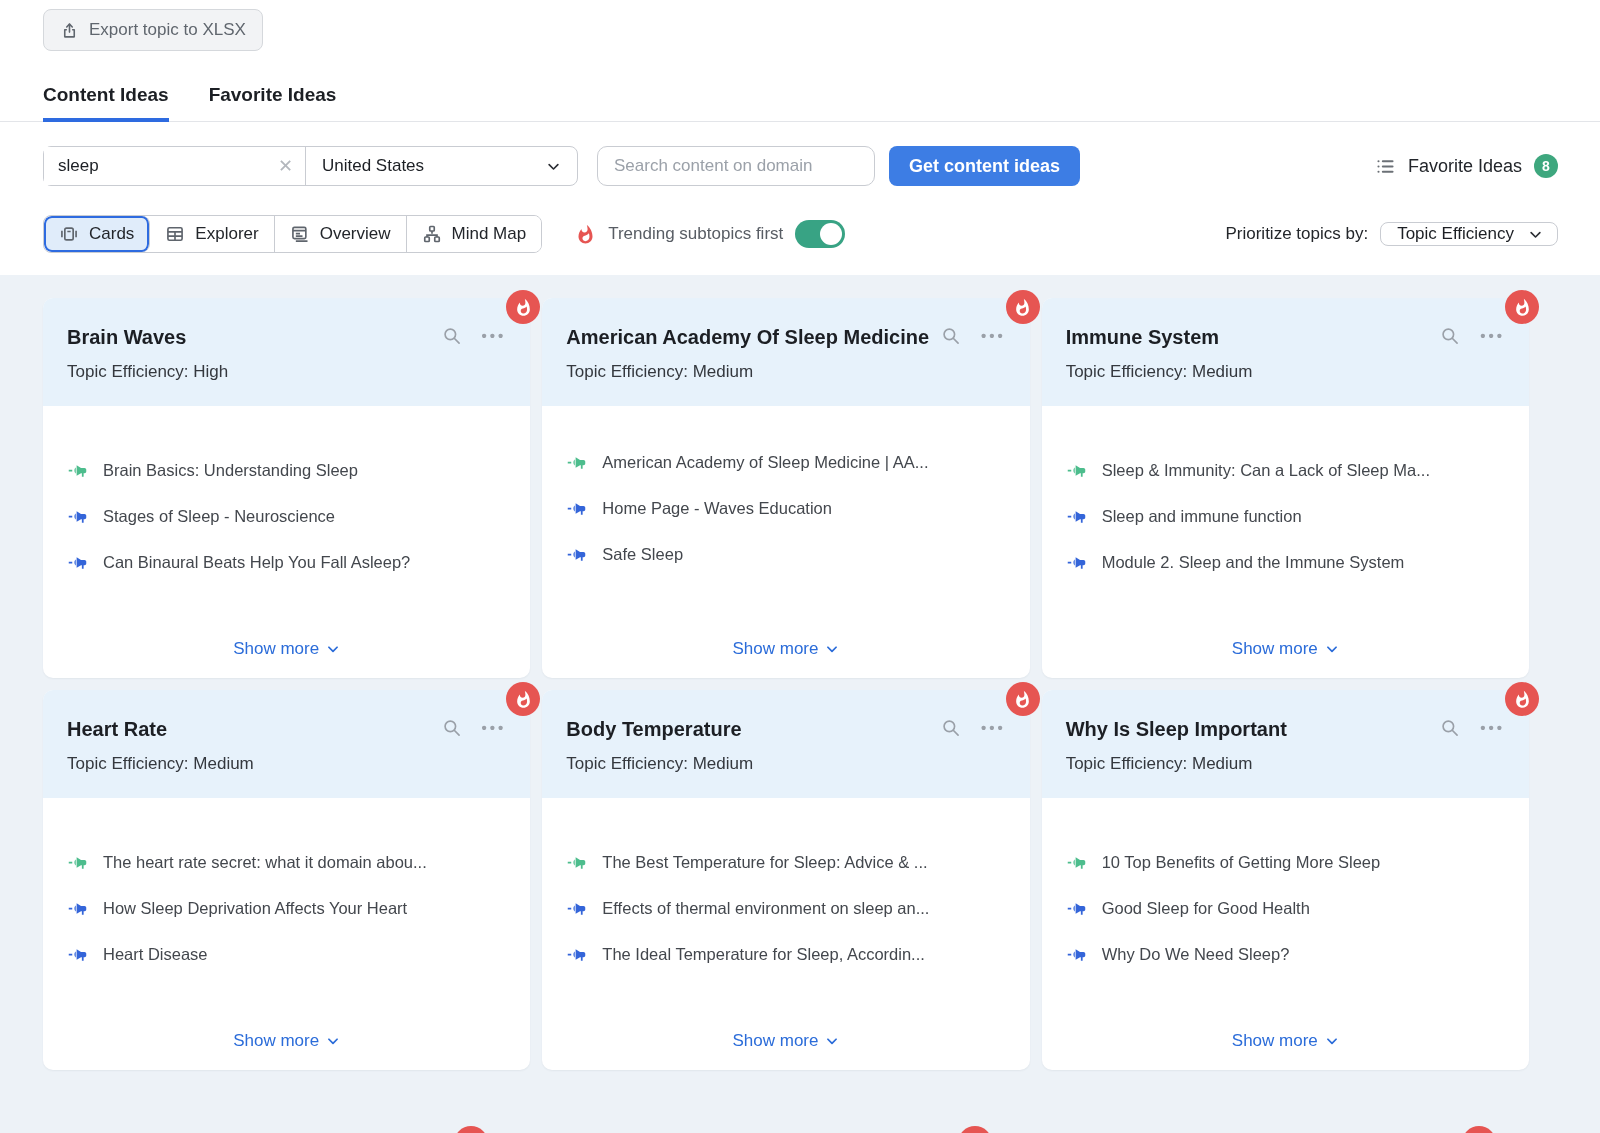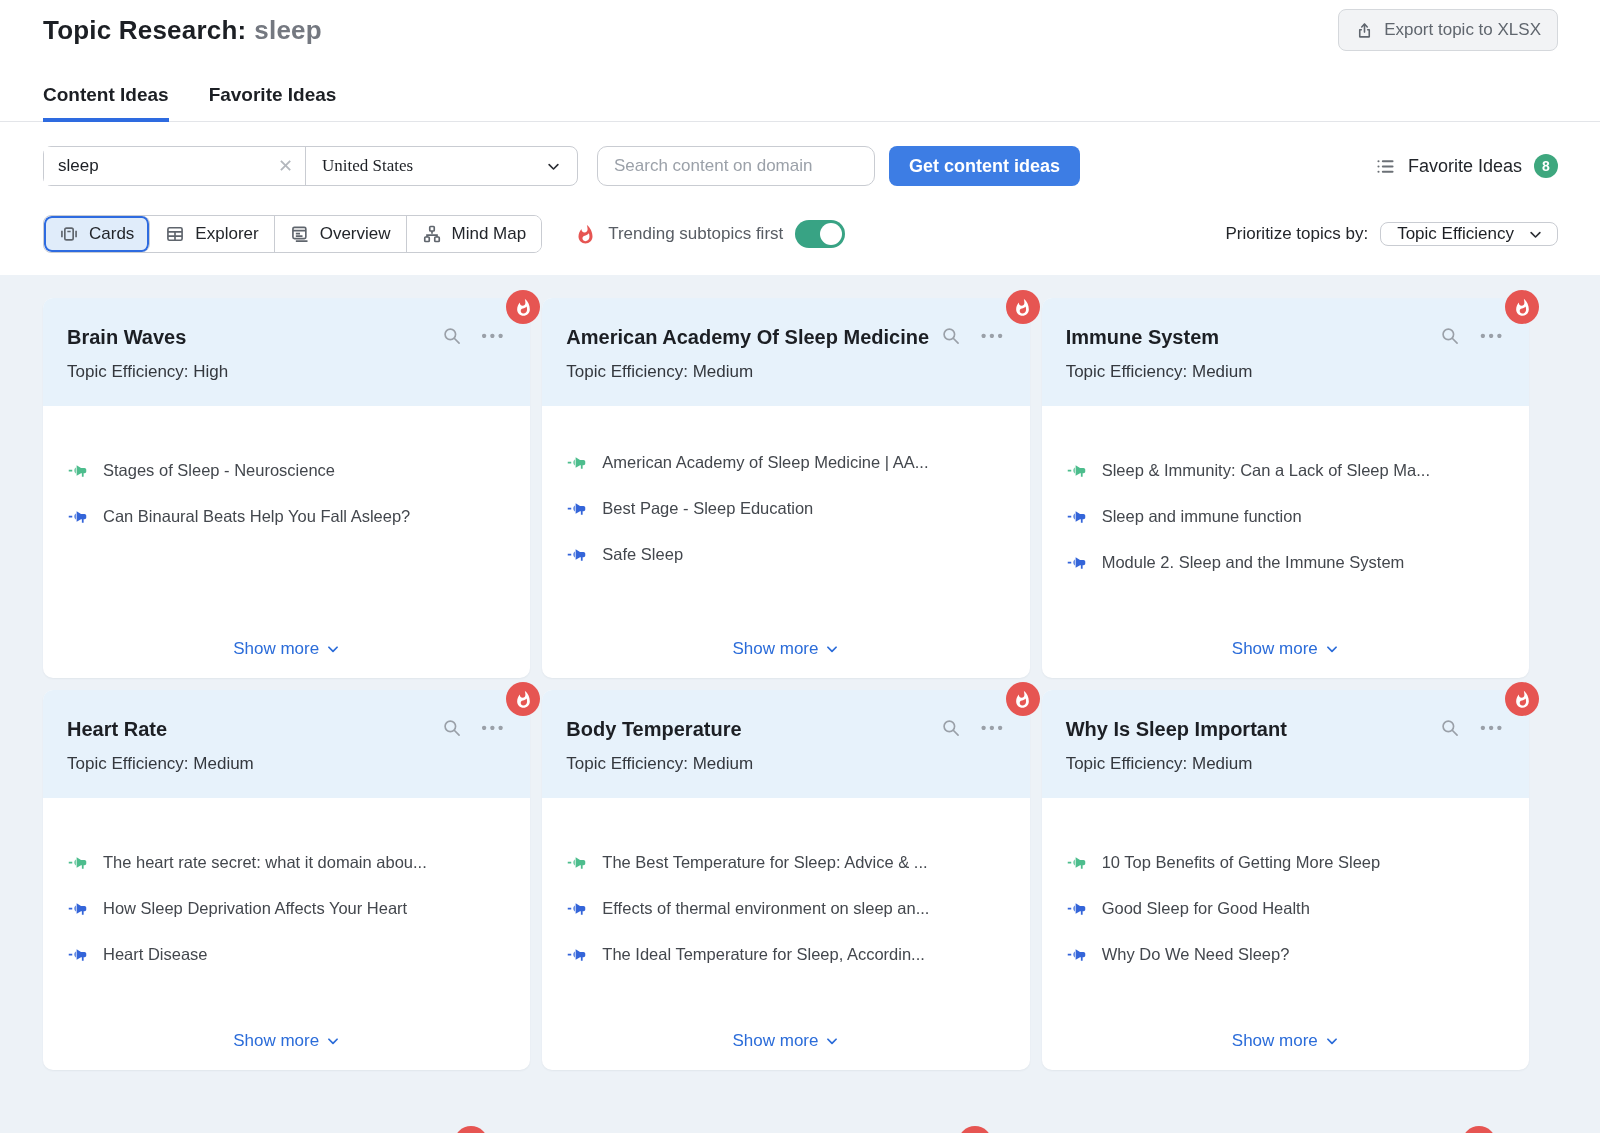--- a/index.html
+++ b/index.html
@@ -37,21 +37,21 @@
     background:#f2f3f5;border:1px solid #d5d8dc;border-radius:8px;
     color:#60666e;font-size:17px;cursor:pointer;
   }
   .tabs-bar{margin-top:33px;padding:0 43px;border-bottom:1px solid var(--divider);display:flex;gap:40px;}
   .tab{font-size:19px;font-weight:700;padding-bottom:15px;position:relative;cursor:pointer;color:var(--ink);}
   .tab.active::after{content:"";position:absolute;left:0;right:0;bottom:-1px;height:4px;background:var(--accent);}
   .filter-row{display:flex;align-items:center;padding:24px 42px 0 43px;}
   .kw-group{display:flex;align-items:center;width:535px;height:40px;border:1px solid var(--border);border-radius:8px;background:#fff;}
   .kw-input{flex:1;min-width:0;height:100%;border:none;outline:none;font-size:17px;padding:0 8px 0 14px;color:var(--ink);font-family:inherit;}
   .clear-x{color:#b3b7bd;padding:0 12px 0 4px;font-size:18px;cursor:pointer;line-height:1;}
-  .country{display:flex;align-items:center;justify-content:space-between;height:100%;width:272px;border-left:1px solid var(--border);padding:0 16px;font-size:17px;cursor:pointer;font-family:Liberation Serif, serif;}
+  .country{display:flex;align-items:center;justify-content:space-between;height:100%;width:272px;border-left:1px solid var(--border);padding:0 16px;font-size:17px;cursor:pointer;}
   .domain-input{width:278px;height:40px;border:1px solid var(--border);border-radius:10px;margin-left:19px;font-size:17px;padding:12px 16px;outline:none;color:var(--ink);font-family:inherit;}
   .domain-input::placeholder{color:#9ba1a9;}
   .get-btn{height:40px;margin-left:14px;padding:0 20px;border:none;border-radius:8px;background:var(--btn-blue);color:#fff;font-size:18px;font-weight:700;cursor:pointer;font-family:inherit;}
   .fav-link{margin-left:auto;display:flex;align-items:center;gap:12px;font-size:18px;color:#23262b;cursor:pointer;}
   .fav-count{width:24px;height:24px;border-radius:50%;background:var(--badge-green);color:#fff;font-size:14px;font-weight:700;display:flex;align-items:center;justify-content:center;}
   
   .views-row{display:flex;align-items:center;padding:29px 42px 0 43px;}
   .seg-group{display:flex;height:38px;border:1px solid var(--border);border-radius:8px;background:#fff;overflow:hidden;}
   .seg{display:flex;align-items:center;gap:10px;padding:0 15px;font-size:17px;color:#23262b;border-right:1px solid var(--border);cursor:pointer;background:#fff;}
   .seg:last-child{border-right:none;}
@@ -96,23 +96,20 @@
       <path d="M18 11v2h4v-2h-4zM4 9c-1.1 0-2 .9-2 2v2c0 1.1.9 2 2 2h1v4h2v-4h1l5 3V6L8 9H4zm11.5 3c0-1.3-.6-2.5-1.5-3.3v6.7c.9-.8 1.5-2 1.5-3.4z" fill="currentColor"></path>
     </g>
     <g id="i-search" fill="none" stroke="currentColor" stroke-width="2" stroke-linecap="round">
       <circle cx="10" cy="10" r="6.3"></circle>
       <line x1="15" y1="15" x2="20.5" y2="20.5"></line>
     </g>
   </defs>
 </svg>
 
 <div class="row1">
-  <div class="page-title">
-    <span>Topic Research:</span><span class="query">sleep</span>
-  </div>
   <button class="export-btn">
     <span>
       <svg width="19" height="19" viewBox="0 0 24 24" fill="none" stroke="#60666e" stroke-width="2" stroke-linecap="round" stroke-linejoin="round">
         <path d="M12 14V4"></path>
           <path d="M8.5 7.5 12 4l3.5 3.5"></path>
           <path d="M8 11H6v9h12v-9h-2"></path>
       </svg>
     </span>
     <span>Export topic to XLSX</span>
   </button>
@@ -251,20 +248,28 @@
         </div>
         <div class="efficiency"><span>Topic Efficiency:</span> <span>High</span></div>
       </div>
       <div class="card-body">
         <div class="item">
             <span class="mega">
               <svg width="21" height="21" viewBox="0 0 24 24">
                 <use href="#i-mega"></use>
               </svg>
             </span>
+            <span>Brain Basics: Understanding Sleep</span>
+          </div>
+        <div class="item">
+            <span class="mega">
+              <svg width="21" height="21" viewBox="0 0 24 24">
+                <use href="#i-mega"></use>
+              </svg>
+            </span>
             <span>Stages of Sleep - Neuroscience</span>
           </div>
         <div class="item">
             <span class="mega">
               <svg width="21" height="21" viewBox="0 0 24 24">
                 <use href="#i-mega"></use>
               </svg>
             </span>
             <span>Can Binaural Beats Help You Fall Asleep?</span>
           </div>
@@ -307,21 +312,21 @@
               </svg>
             </span>
             <span>American Academy of Sleep Medicine | AA...</span>
           </div>
         <div class="item">
             <span class="mega">
               <svg width="21" height="21" viewBox="0 0 24 24">
                 <use href="#i-mega"></use>
               </svg>
             </span>
-            <span>Best Page - Sleep Education</span>
+            <span>Home Page - Waves Education</span>
           </div>
         <div class="item">
             <span class="mega">
               <svg width="21" height="21" viewBox="0 0 24 24">
                 <use href="#i-mega"></use>
               </svg>
             </span>
             <span>Safe Sleep</span>
           </div>
         <div class="show-more">

